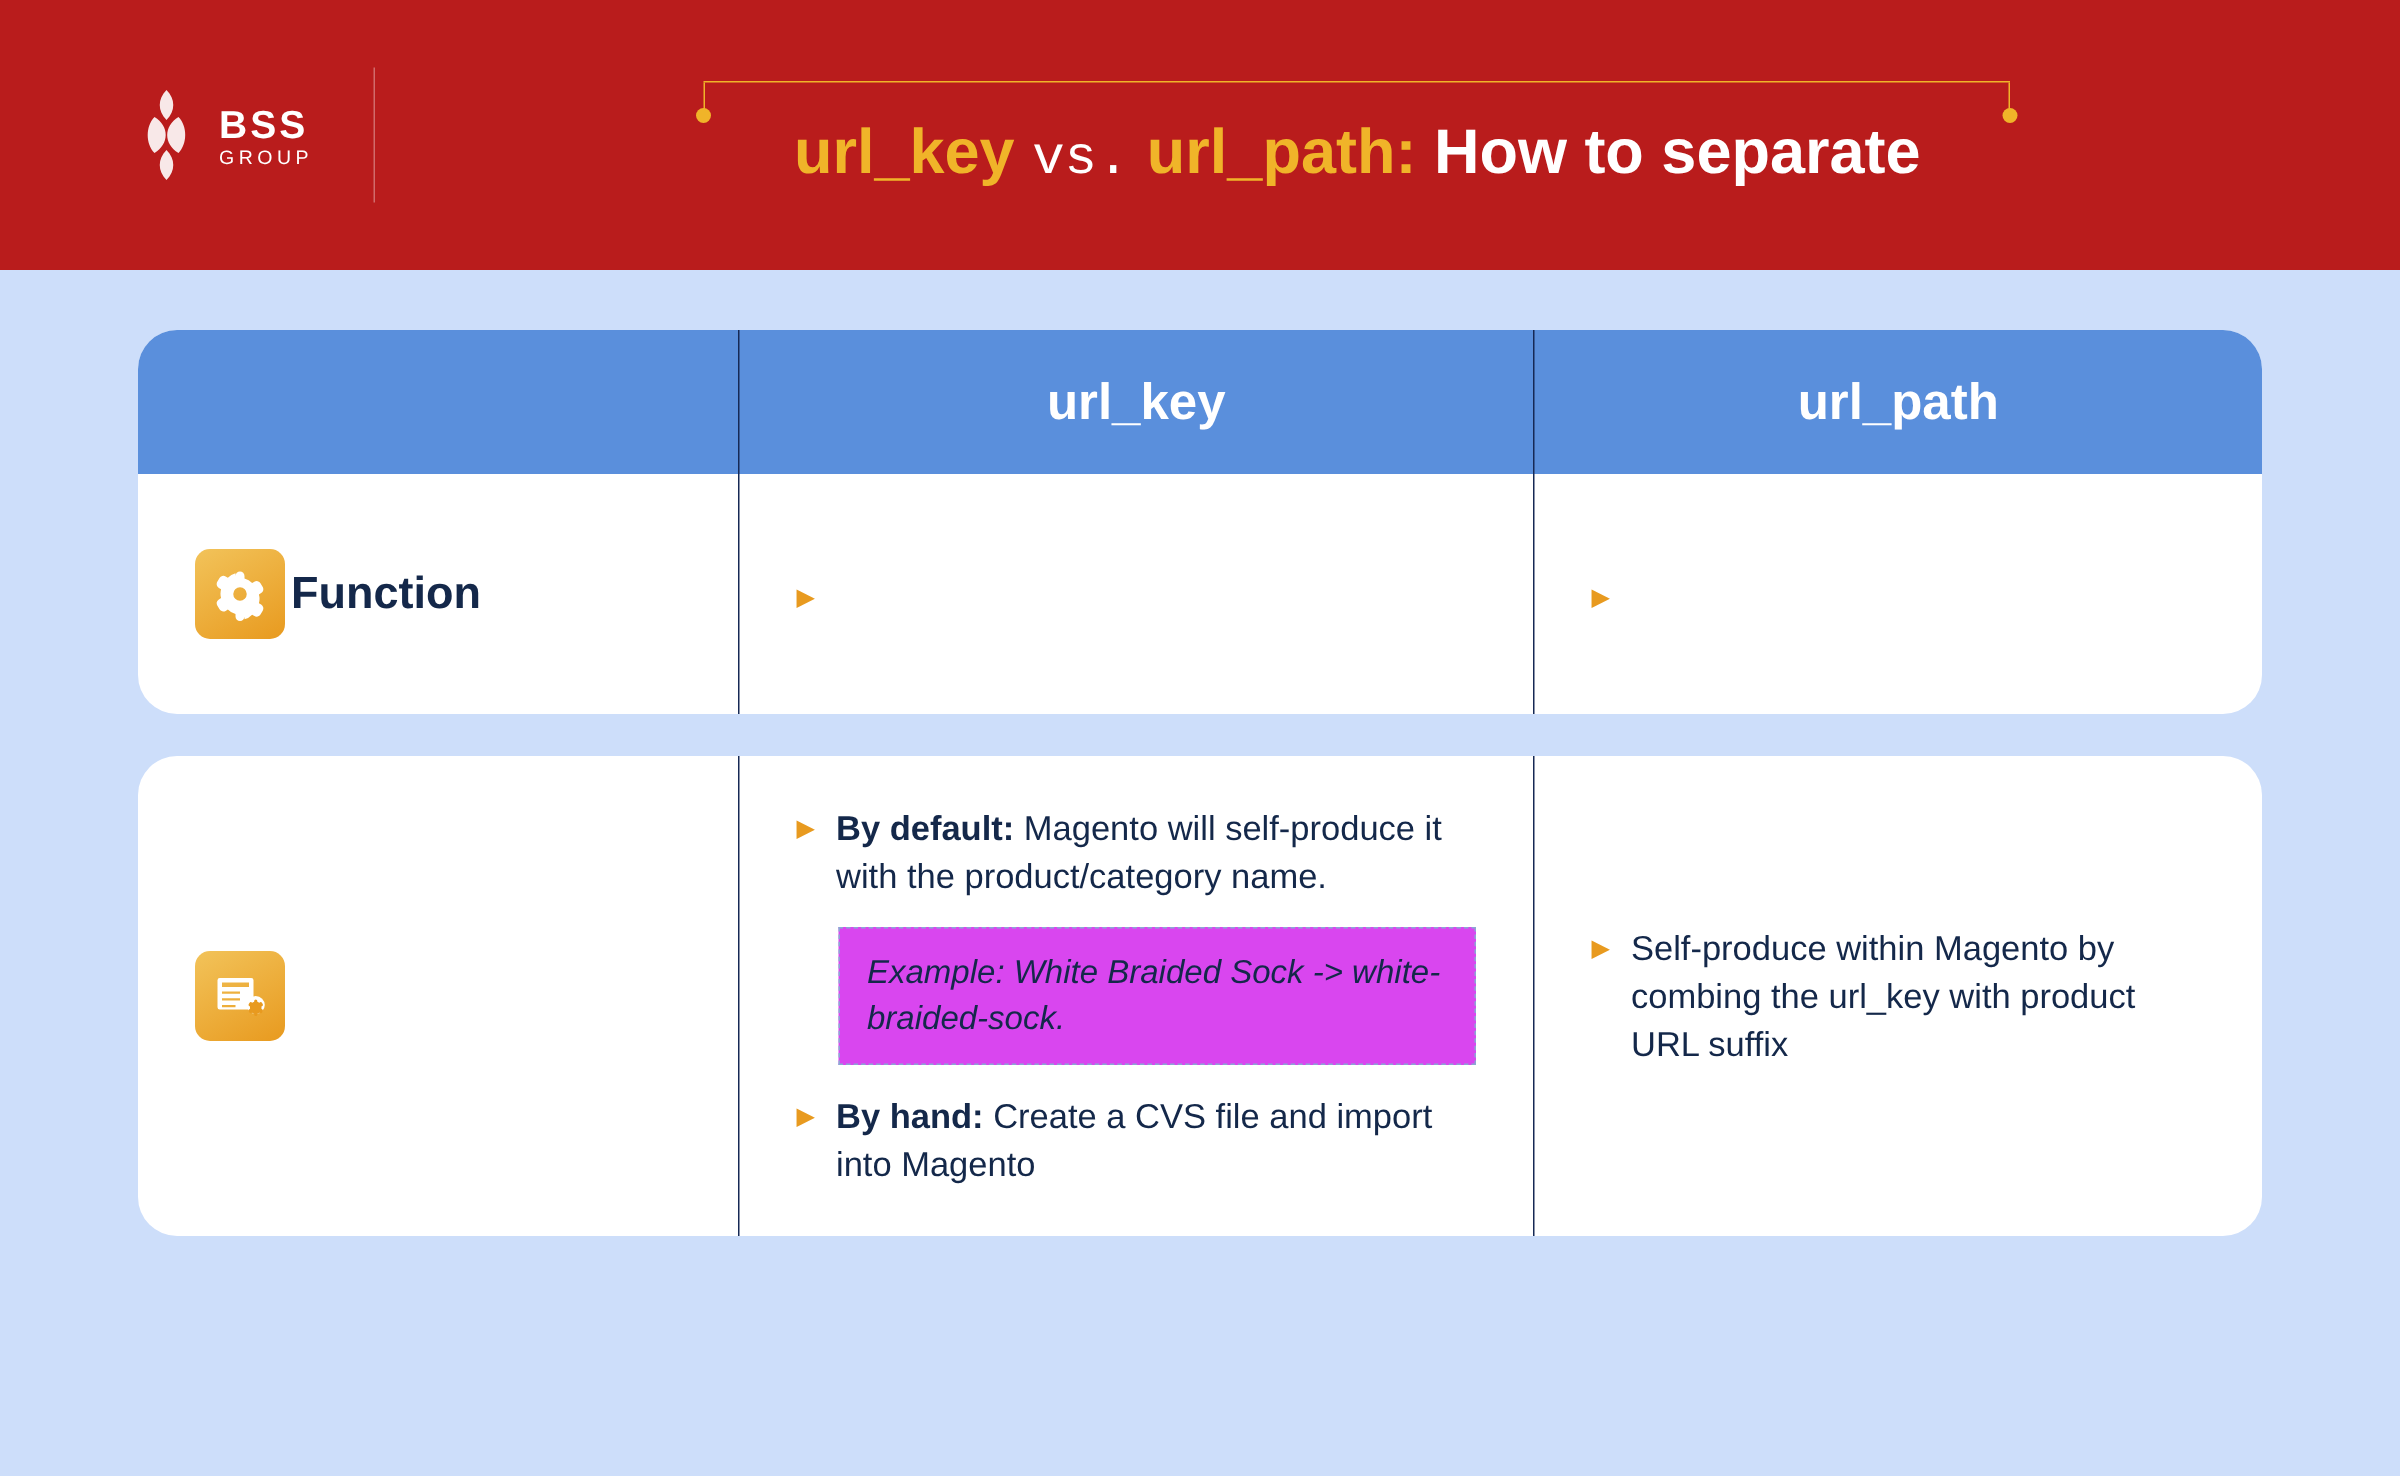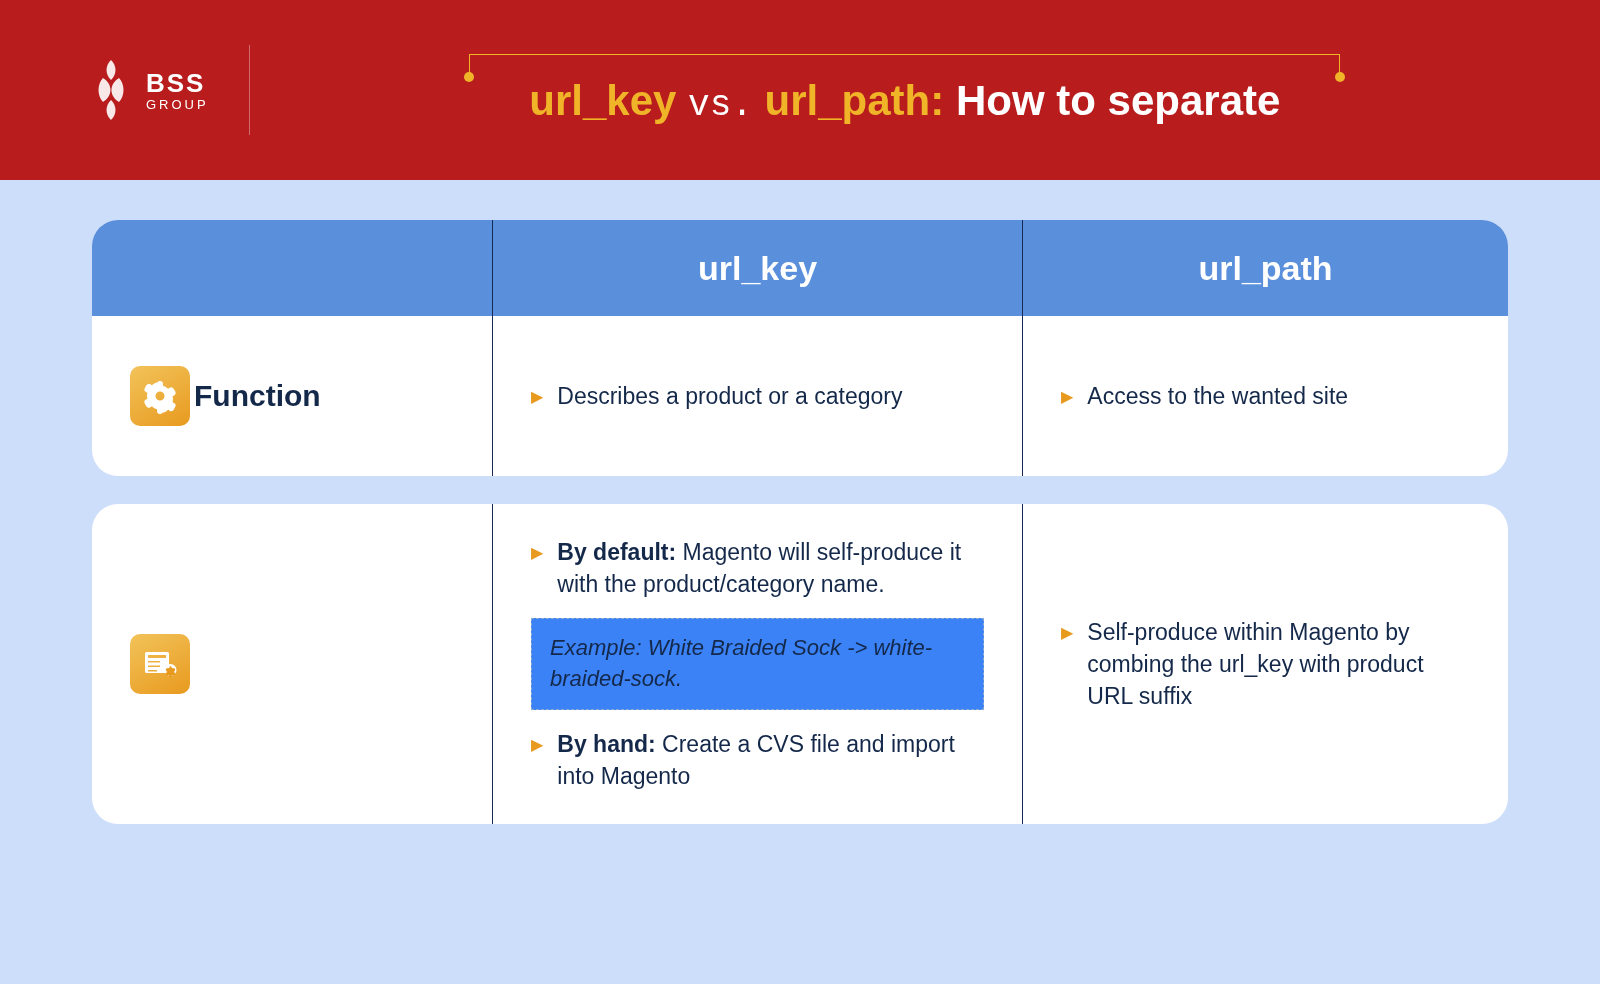--- a/index.html
+++ b/index.html
@@ -151,26 +151,27 @@
   }
   .bullet-item .tri {
     color: #e89a1f;
     flex-shrink: 0;
     font-size: 16px;
     margin-top: 6px;
   }
   .bullet-item .strong { font-weight: 700; }
   .example-box {
     border: 1.5px dashed #8aa9d3;
-    background: #3b82f6;
+    background: #d946ef;
     padding: 14px 18px;
     font-style: italic;
     font-size: 22px;
     color: #14284a;
     line-height: 1.4;
+    margin-left: 28px;
   }
 </style>
 </head>
 <body>
 
 <div class="header">
   <div class="logo-area">
     <svg class="logo-icon" viewBox="0 0 40 60">
       <path d="M20 0 C26 6 26 14 20 20 C14 14 14 6 20 0 Z M12 18 C22 24 22 36 12 42 C6 36 6 24 12 18 Z M28 18 C34 24 34 36 28 42 C18 36 18 24 28 18 Z M20 40 C26 46 26 54 20 60 C14 54 14 46 20 40 Z" fill="#fff" opacity="0.9"></path>
     </svg>
@@ -207,27 +208,25 @@
         <div class="icon-box">
           <svg viewBox="0 0 24 24">
               <path d="M12 2a2 2 0 0 1 2 2v1.1a7 7 0 0 1 3.4 2l1-.6a2 2 0 0 1 2.7.7l1 1.7a2 2 0 0 1-.7 2.7l-1 .6a7 7 0 0 1 0 3.9l1 .6a2 2 0 0 1 .7 2.7l-1 1.7a2 2 0 0 1-2.7.7l-1-.6a7 7 0 0 1-3.4 2V22a2 2 0 0 1-4 0v-1.1a7 7 0 0 1-3.4-2l-1 .6a2 2 0 0 1-2.7-.7l-1-1.7a2 2 0 0 1 .7-2.7l1-.6a7 7 0 0 1 0-3.9l-1-.6a2 2 0 0 1-.7-2.7l1-1.7a2 2 0 0 1 2.7-.7l1 .6a7 7 0 0 1 3.4-2V4a2 2 0 0 1 2-2zm0 7a3 3 0 1 0 0 6 3 3 0 0 0 0-6z"></path>
             </svg>
         </div>
         <div class="row-label">Function</div>
       </div>
       <div class="content-cell">
         <div class="bullet-item">
           <span class="tri">▶</span>
-          <span>Describes a product or a category</span>
-        </div>
-      </div>
-      <div class="content-cell">
-        <div class="bullet-item">
-          <span class="tri">▶</span>
-          <span>Access to the wanted site</span>
+        </div>
+      </div>
+      <div class="content-cell">
+        <div class="bullet-item">
+          <span class="tri">▶</span>
         </div>
       </div>
     </div>
   </div>
 
   <div class="card">
     <div class="row" style="min-height:320px;">
       <div class="label-cell">
         <div class="icon-box">
           <svg viewBox="0 0 24 24">

